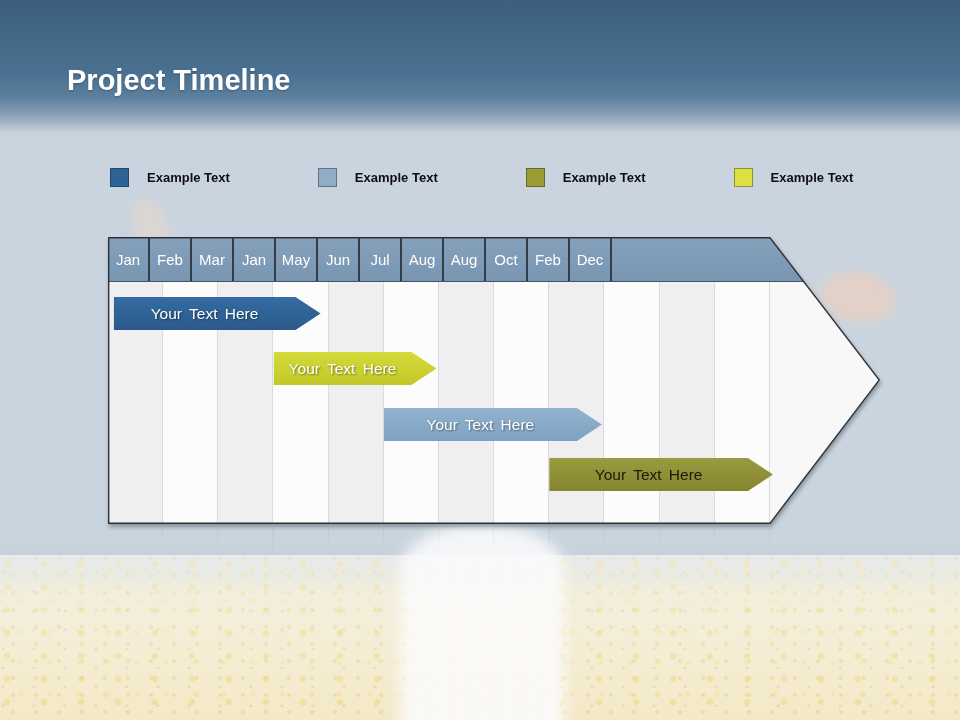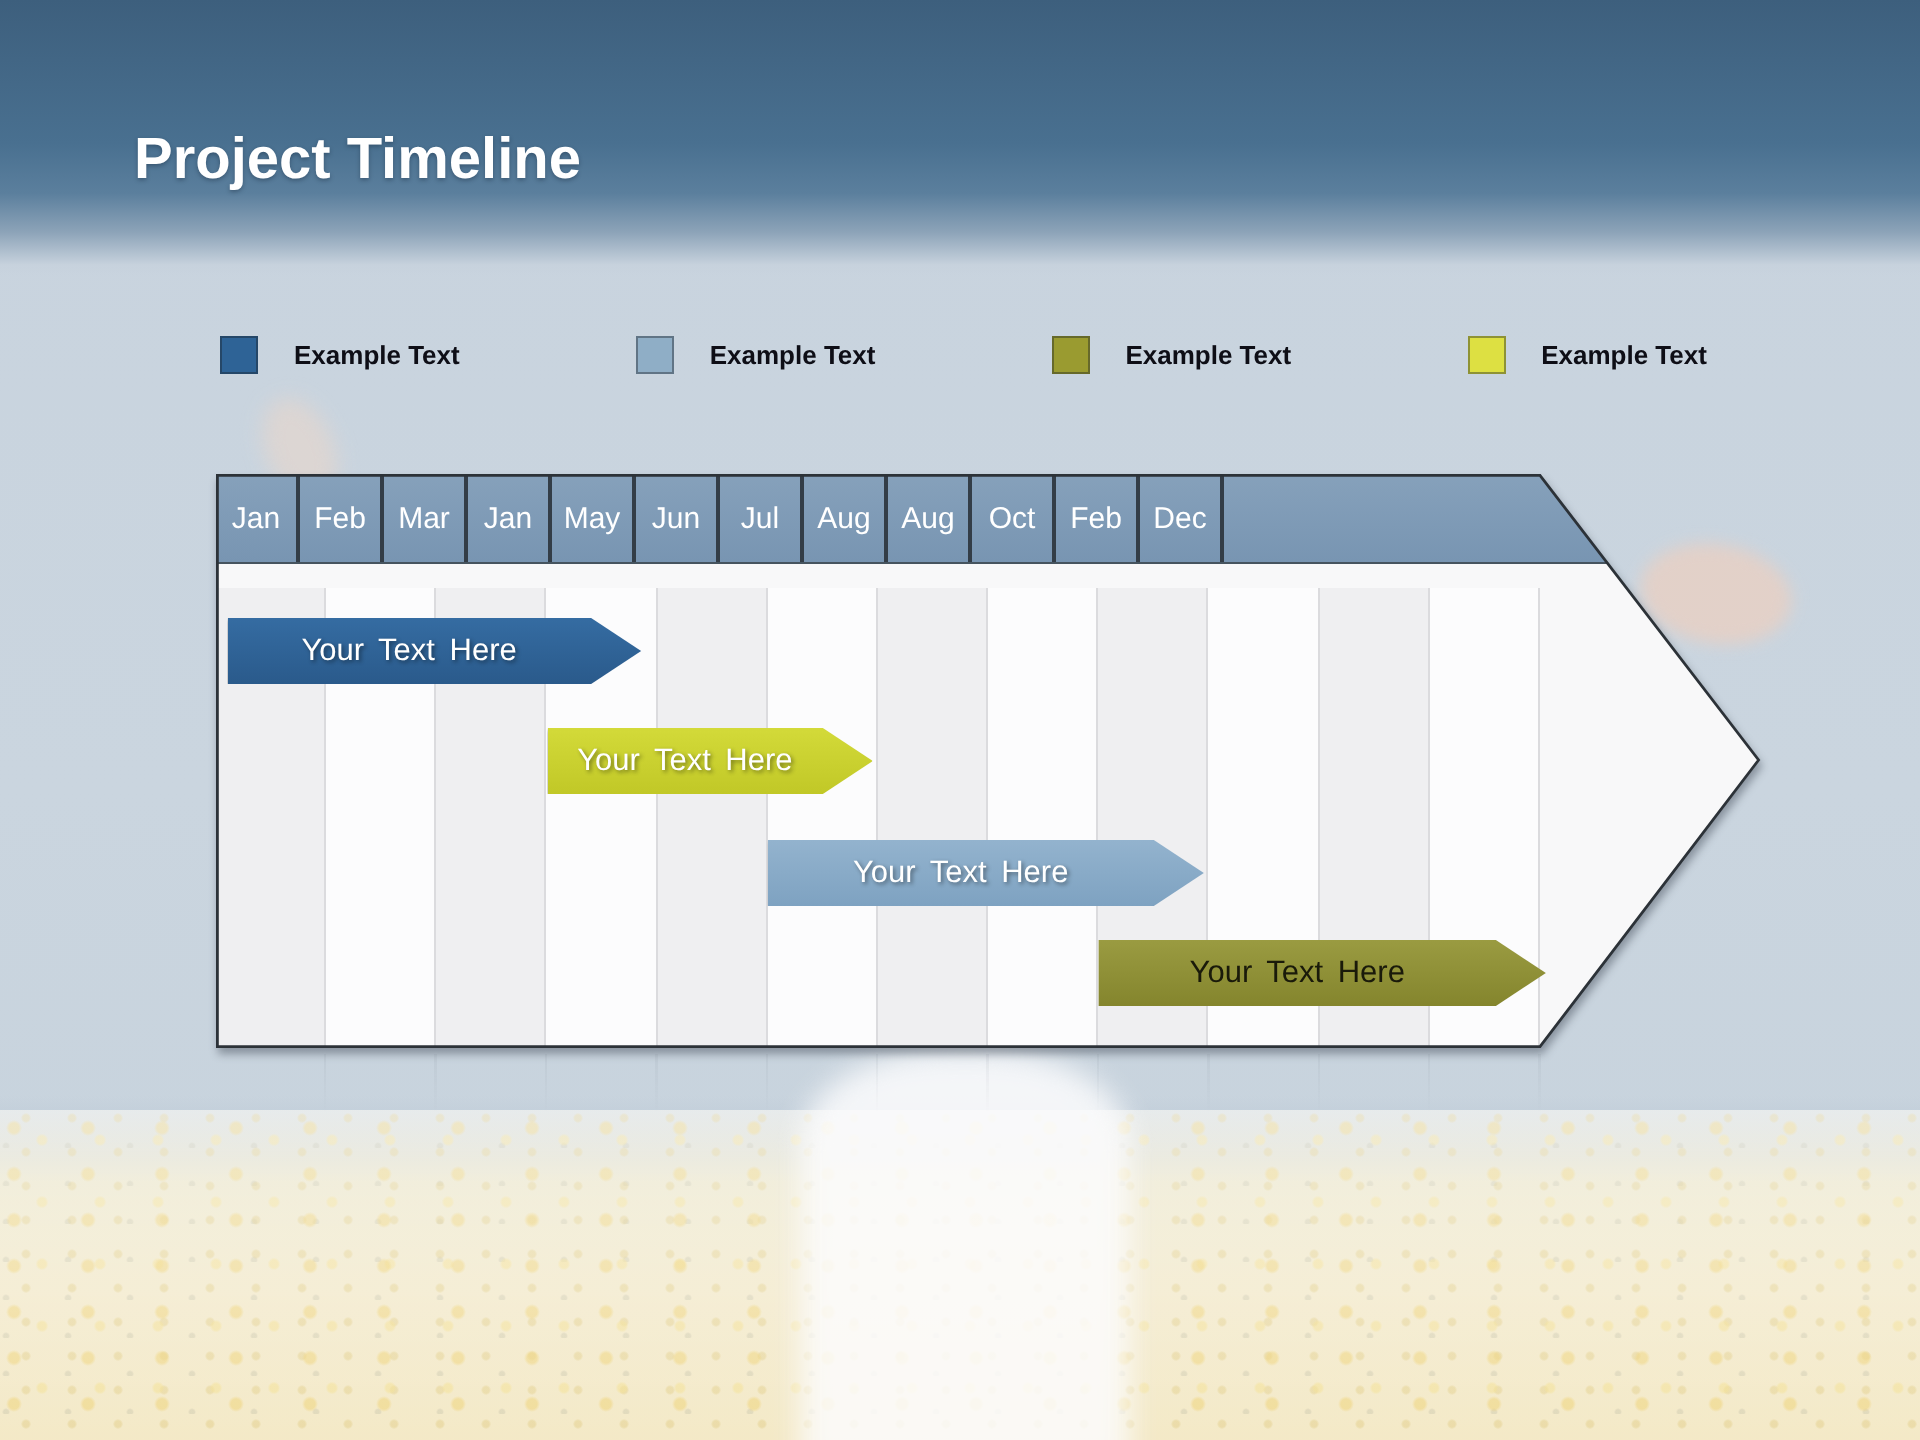--- a/index.html
+++ b/index.html
@@ -71,21 +71,21 @@
   .month-row{
     position:absolute;left:0;top:0;width:100%;height:45px;
     background:linear-gradient(180deg,#86a1bb,#7895b2);
     display:flex;border-bottom:1px solid #46545f;box-sizing:border-box;
   }
   .month-cell{
     width:42px;height:100%;box-sizing:border-box;
     display:flex;align-items:center;justify-content:center;
     color:#ffffff;font-size:15px;border-right:2px solid #333d47;
   }
-  .chart-body{position:absolute;left:0;top:45px;width:100%;height:241px;display:flex;margin-top:12px;}
+  .chart-body{position:absolute;left:0;top:45px;width:100%;height:241px;display:flex;}
   .col-stripe{width:55.1667px;height:100%;box-sizing:border-box;border-right:1px solid #dbdbde;}
   .col-odd{background:#efeff1;}
   .col-even{background:#fcfcfd;}
   .bar{
     position:absolute;height:33px;line-height:33px;text-align:center;
     font-size:15.5px;word-spacing:3px;white-space:nowrap;box-sizing:border-box;
     filter:drop-shadow(0 1px 1px rgba(0,0,0,.35));
   }
   .bar-shadowtext{text-shadow:1px 1px 2px rgba(0,0,0,.45);}
   .outline-svg{position:absolute;left:0;top:0;pointer-events:none;}

